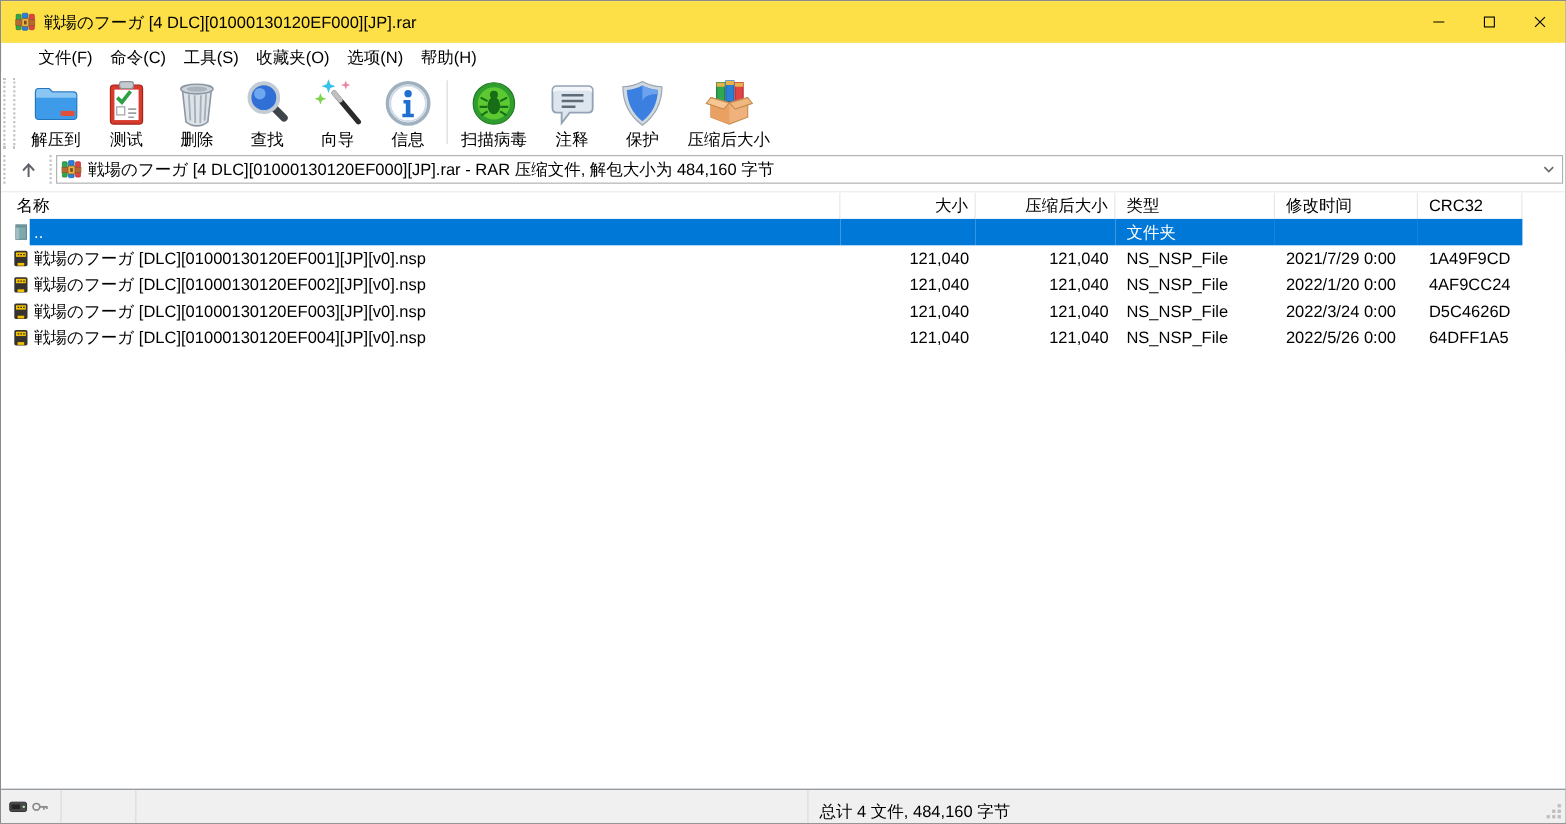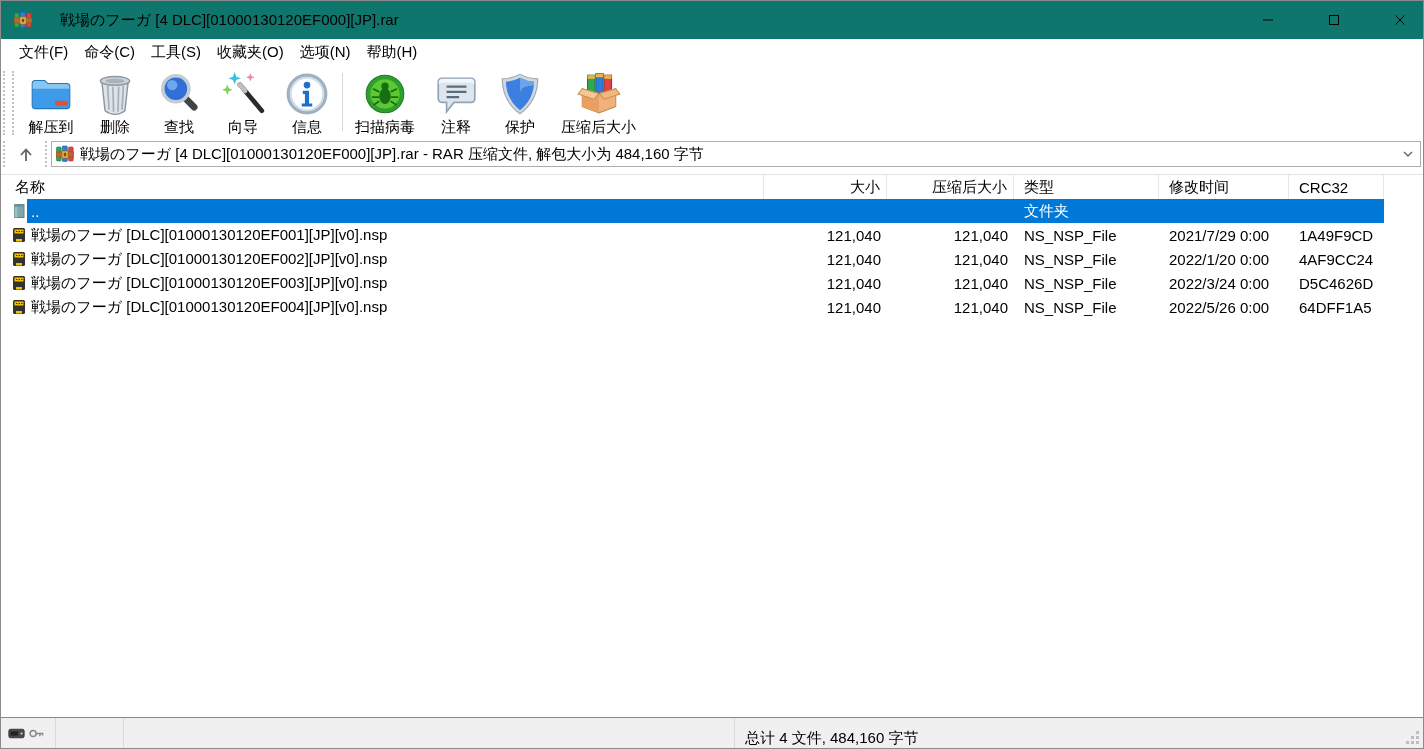--- a/index.html
+++ b/index.html
@@ -12,27 +12,27 @@
     background: #fff;
   }
   .window {
     width: 1424px; height: 749px;
     border: 1px solid #8b8b8b;
     display: flex; flex-direction: column;
     background: #fff;
   }
 
   
-  .titlebar { height: 38px; display: flex; align-items: center; flex: none; background: #0f766e; gap: 20px; }
+  .titlebar { height: 38px; display: flex; align-items: center; flex: none; background: #fde047; }
   .titlebar .app-icon { width: 18px; height: 18px; margin-left: 13px; flex: none; }
   .titlebar .title-text { margin-left: 8px; font-size: 15px; white-space: nowrap; flex: 1; }
   .win-btn { width: 46px; height: 38px; display: flex; align-items: center; justify-content: center; flex: none; }
 
   
-  .menubar { height: 26px; display: flex; align-items: center; padding-left: 10px; flex: none; background: #fff; }
+  .menubar { height: 26px; display: flex; align-items: center; padding-left: 10px; flex: none; background: #fff; margin-left: 16px; }
   .menu-item { padding: 3px 8px; white-space: nowrap; }
 
   
   .toolbar { height: 76px; display: flex; align-items: stretch; flex: none; background: #fff; padding-top: 4px; }
   .tb-grip { width: 5px; margin: 2px 2px 6px 2px; border-left: 2px dotted #c3c3c3; flex: none; }
   .tb-btn { display: flex; flex-direction: column; align-items: center; justify-content: flex-start; padding: 2px 9px; min-width: 64px; }
   .tb-btn svg { width: 46px; height: 46px; flex: none; }
   .tb-label { font-size: 15px; margin-top: 1px; white-space: nowrap; }
   .tb-sep { width: 1px; background: #d6d6d6; margin: 4px 3px 10px 3px; flex: none; }
 
@@ -133,20 +133,31 @@
 
     <div class="tb-btn">
       <svg viewBox="0 0 44 44">
         <path d="M4 12 q0-3 3-3 h9 l3 3 h18 q3 0 3 3 v18 q0 3-3 3 H7 q-3 0-3-3 z" fill="#3d9be9" stroke="#2476ba"></path>
         <path d="M4.5 17 h35 v-2 q0-2.5-3-2.5 H18.5 l-3-3 H7.5 q-3 0-3 3 z" fill="#8ac6f3"></path>
         <rect x="26" y="28.5" width="12" height="4.5" fill="#e25039"></rect>
       </svg>
       <div class="tb-label">解压到</div>
     </div>
 
+    <div class="tb-btn">
+      <svg viewBox="0 0 44 44">
+        <rect x="8" y="6" width="28" height="34" rx="3" fill="#d83a2e" stroke="#a32318"></rect>
+        <rect x="11.5" y="10" width="21" height="26.5" fill="#fff"></rect>
+        <rect x="16" y="3" width="12" height="6" rx="2" fill="#c4cad0" stroke="#8a9096"></rect>
+        <path d="M14 17 l4 4 7.5-9.5" stroke="#2ea043" stroke-width="3.2" fill="none"></path>
+        <rect x="13.5" y="25" width="7" height="7" fill="none" stroke="#9aa0a6"></rect>
+        <path d="M23.5 27 h7 M23.5 30.5 h7 M23.5 34 h5" stroke="#9aa0a6" stroke-width="1.4"></path>
+      </svg>
+      <div class="tb-label">测试</div>
+    </div>
 
 
     <div class="tb-btn">
       <svg viewBox="0 0 44 44">
         <path d="M9.5 11 l3 27 q4.5 3.5 9.5 3.5 t9.5-3.5 l3-27" fill="#dde3e9" stroke="#8d97a1" stroke-width="1.4"></path>
         <path d="M15 14 l1.3 23 M20 15 l.6 24 M25.5 15 l-.6 24 M30 14 l-1.3 23" stroke="#a6aeb6" stroke-width="1.6"></path>
         <ellipse cx="22" cy="9.5" rx="14" ry="4.2" fill="#ccd3da" stroke="#8d97a1" stroke-width="1.4"></ellipse>
         <ellipse cx="22" cy="9.5" rx="9" ry="2.3" fill="#aab3bc"></ellipse>
       </svg>
       <div class="tb-label">删除</div>

